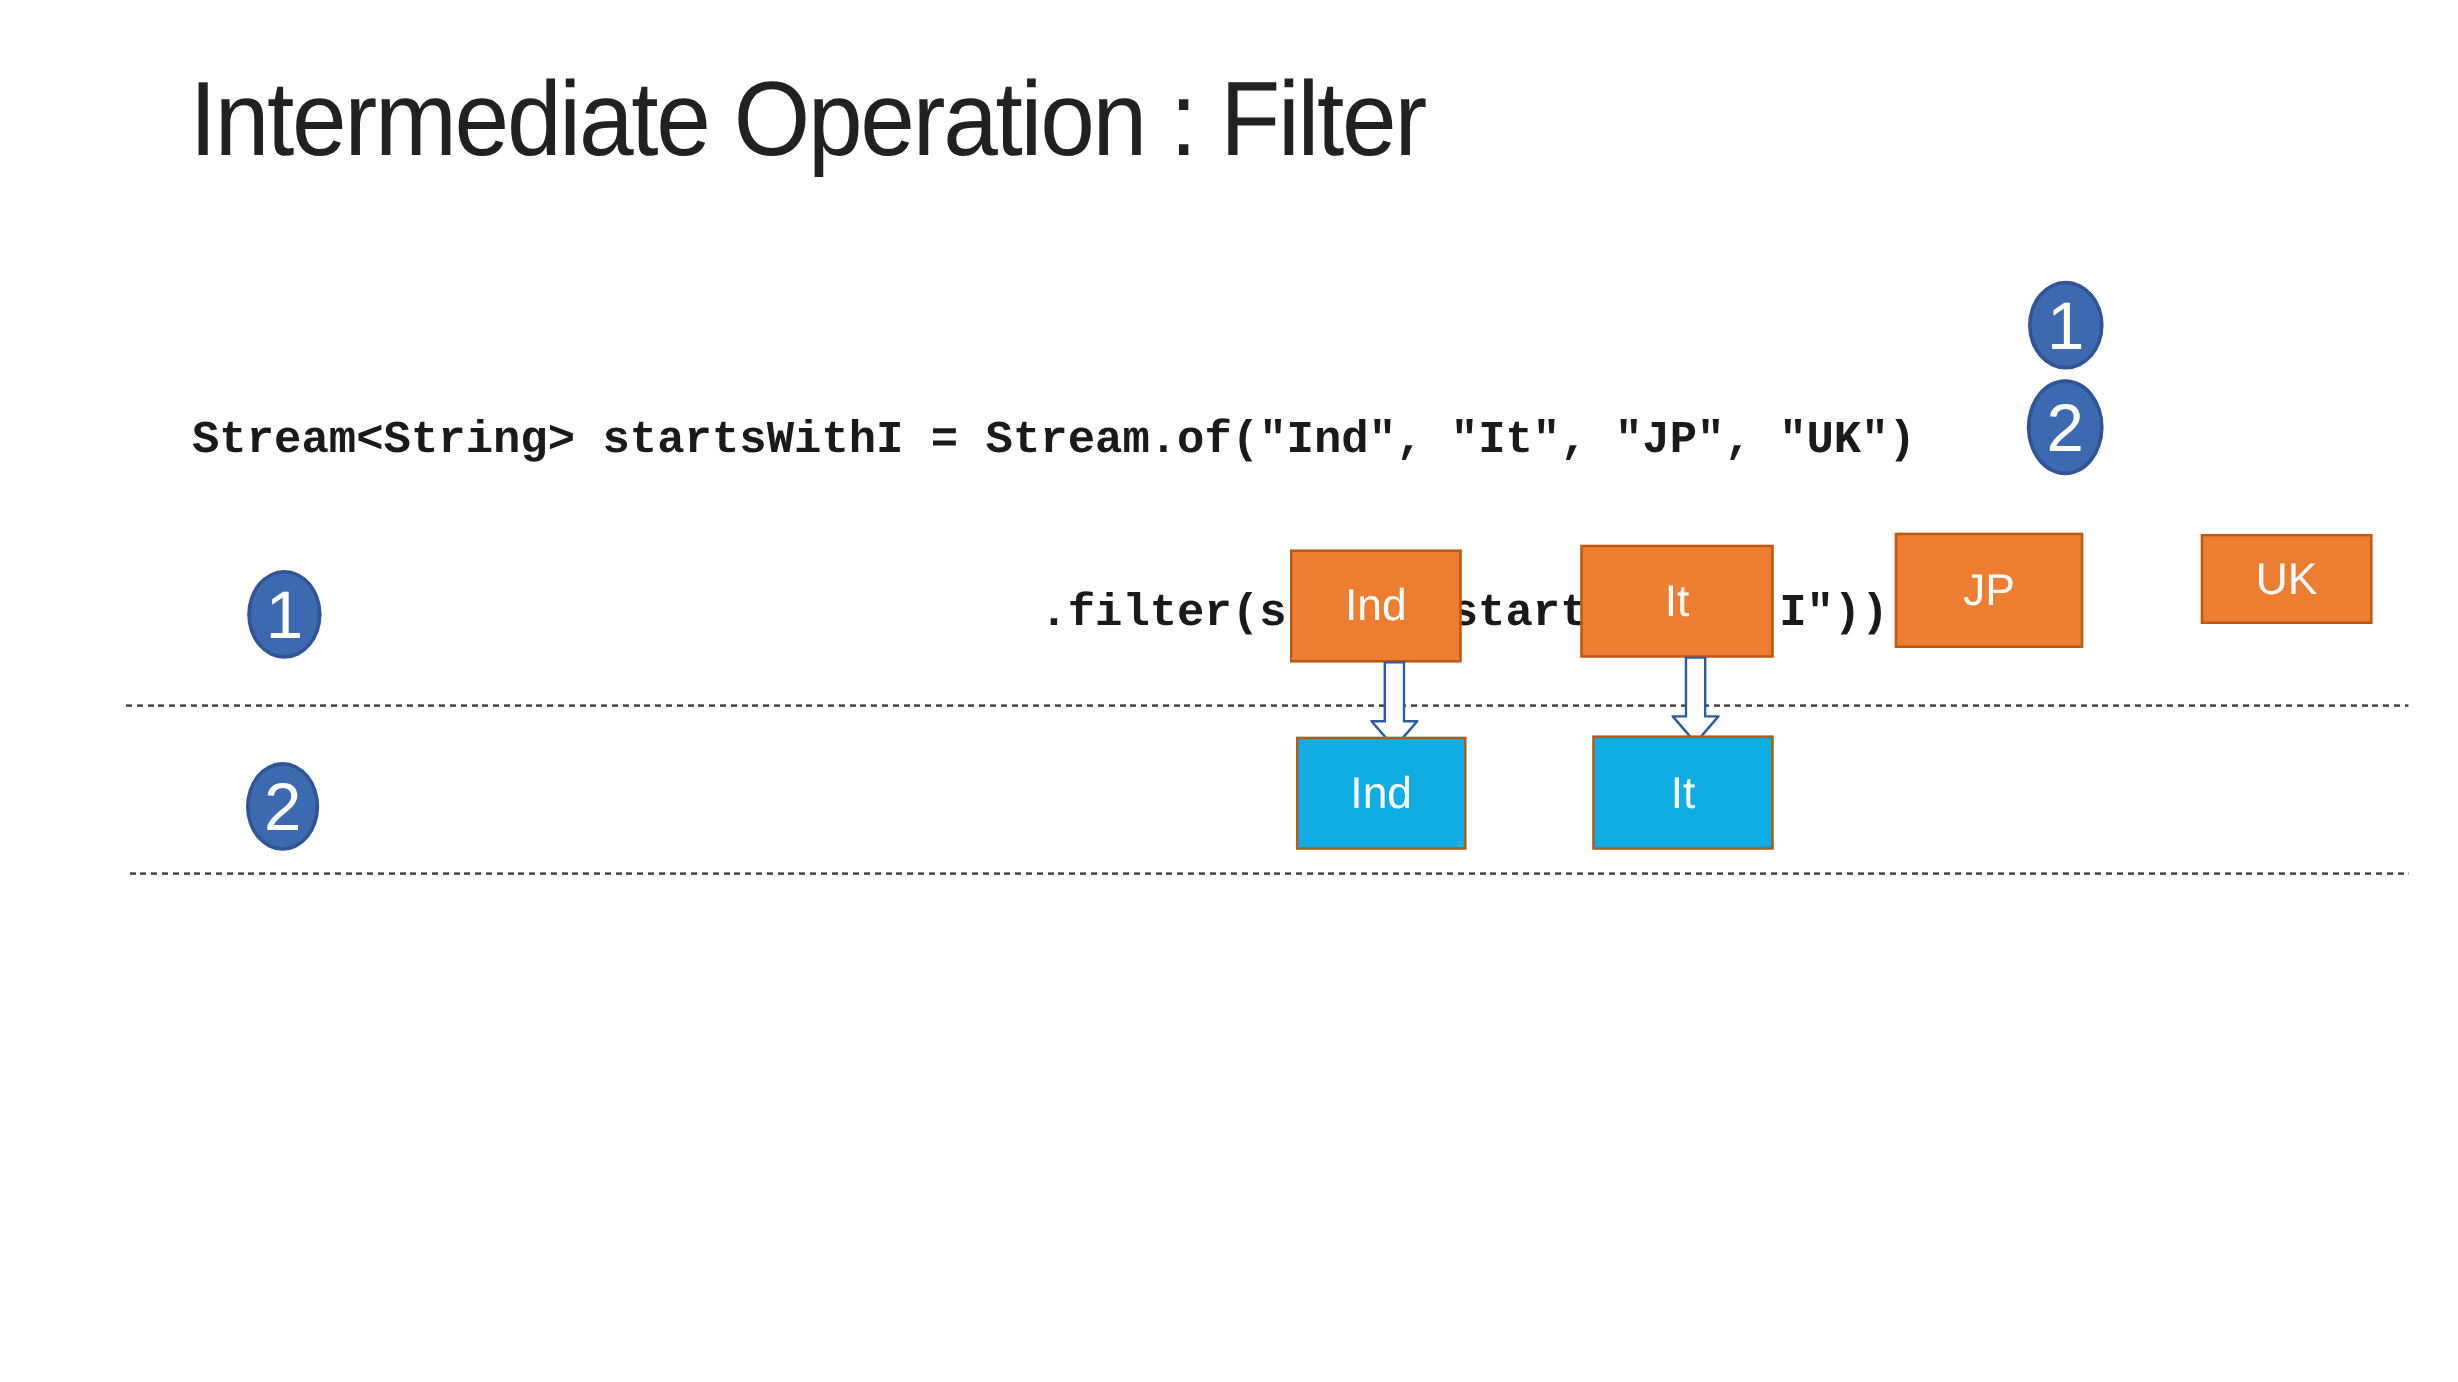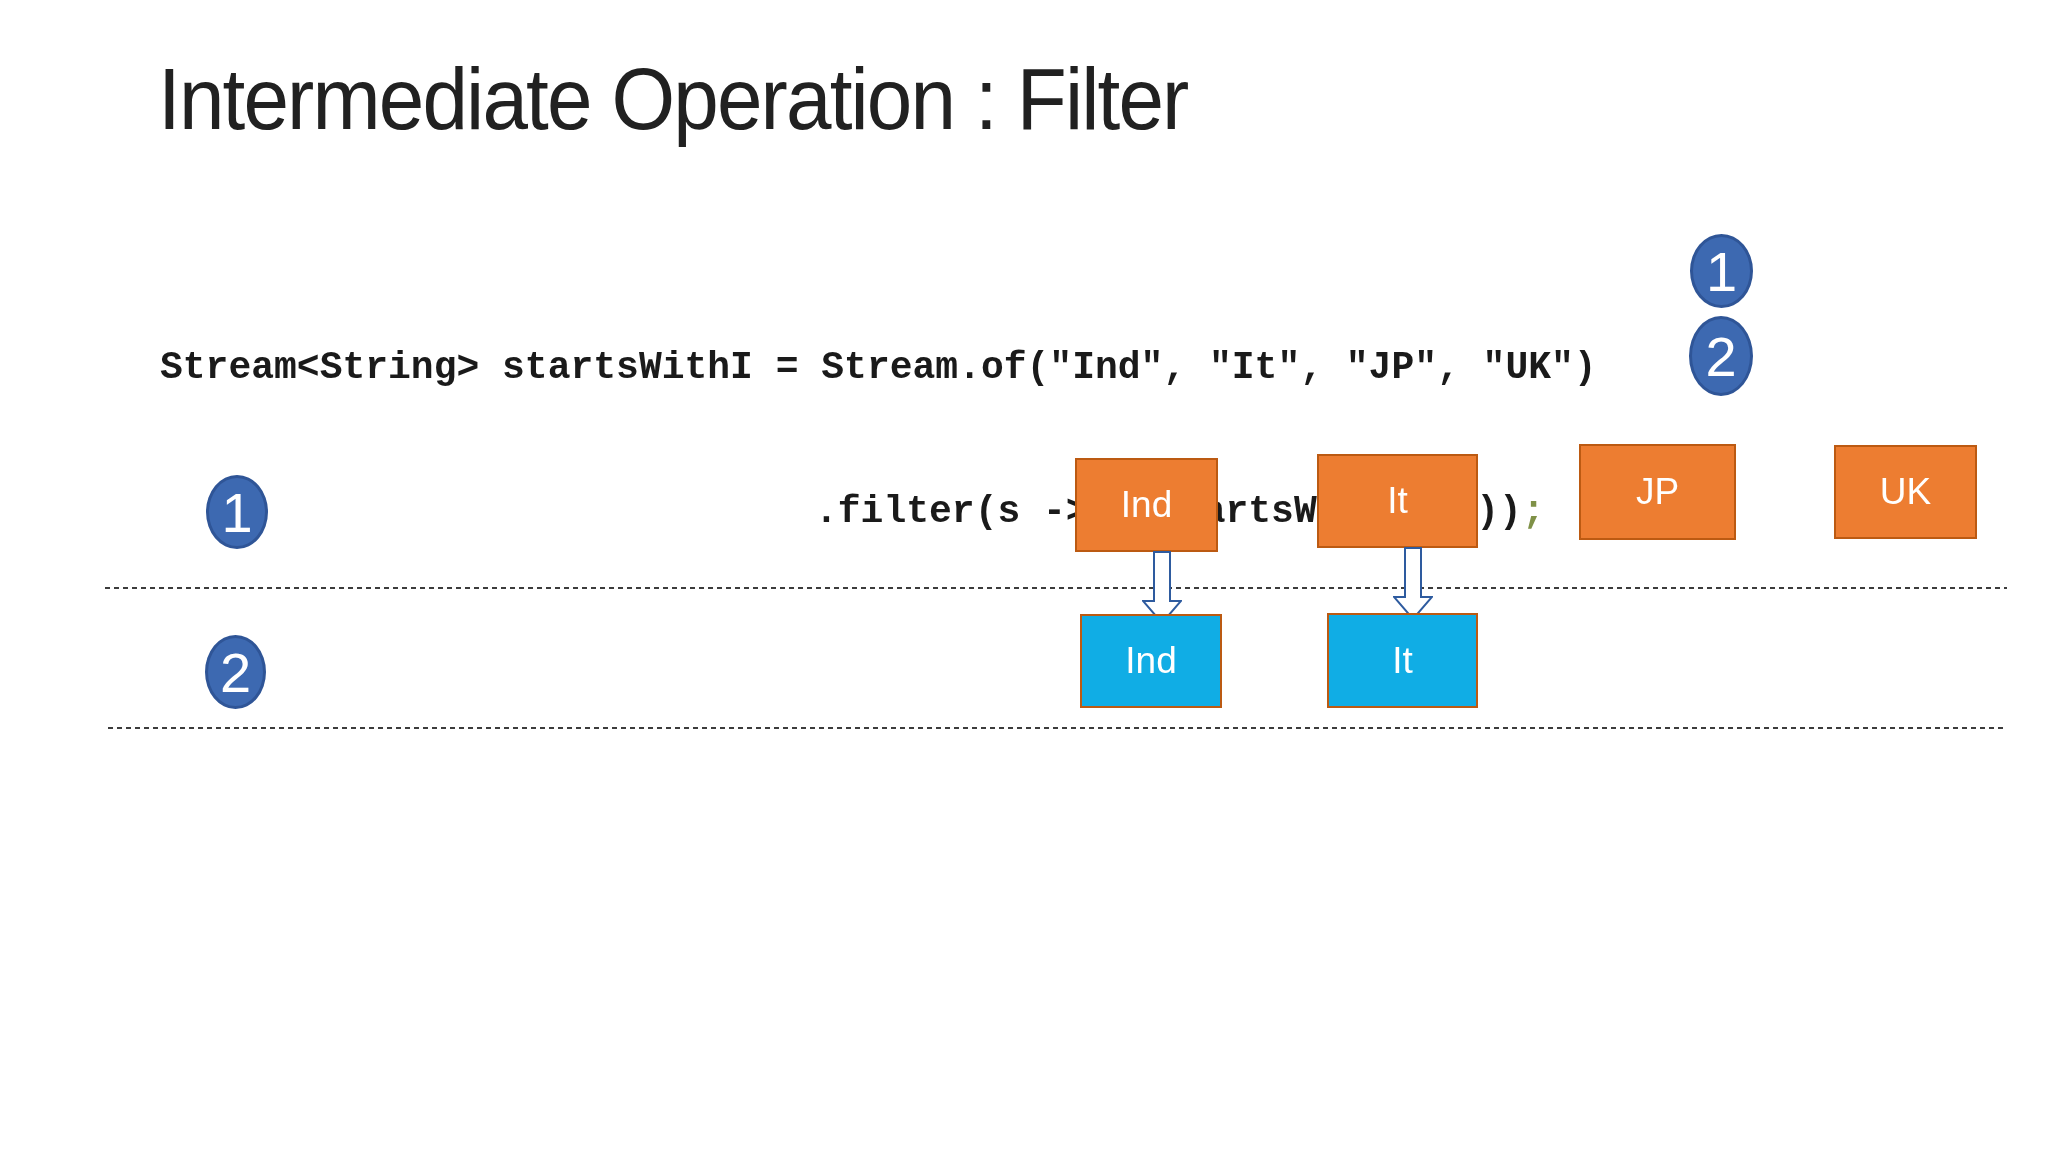--- a/index.html
+++ b/index.html
@@ -1,18 +1,19 @@
 <!DOCTYPE html>
 <html><head>
 <meta charset="utf-8">
 <style>
   html,body{margin:0;padding:0;background:#ffffff;}
   .slide{
     position:relative;width:2048px;height:1152px;background:#ffffff;overflow:hidden;
     font-family:"Liberation Sans",sans-serif;
+    text-align:right;
   }
   .title{
     position:absolute;left:158px;top:48px;margin:0;
     font-size:88px;font-weight:300;letter-spacing:-2px;color:#212121;
     transform:scaleX(0.93);transform-origin:left top;white-space:nowrap;
   }
   .code{
     position:absolute;left:160px;top:248px;
     font-family:"Liberation Mono","DejaVu Sans Mono",monospace;
     font-weight:bold;font-size:38px;line-height:48px;color:#1a1a1a;white-space:pre;
@@ -55,21 +56,21 @@
     <div class="code-line2"><span>.filter(s -&gt; s.startsWith("I"))</span><span class="semi">;</span></div>
   </div>
 
   <div class="badge" style="left:1690px;top:234px;width:63px;height:74px;">1</div>
   <div class="badge" style="left:1689px;top:316px;width:64px;height:80px;">2</div>
 
   <div class="badge" style="left:206px;top:475px;width:62px;height:74px;">1</div>
   <div class="sbox" style="left:1075px;top:458px;width:143px;height:94px;">Ind</div>
   <div class="sbox" style="left:1317px;top:454px;width:161px;height:94px;">It</div>
   <div class="sbox" style="left:1579px;top:444px;width:157px;height:96px;">JP</div>
-  <div class="sbox" style="left:1834px;top:445px;width:143px;height:94px;">UK</div>
+  <div class="sbox" style="left:1834px;top:445px;width:143px;height:75px;">UK</div>
 
   <div class="dashline" style="left:105px;top:587px;width:1902px;"></div>
 
   <svg class="arrow" style="left:1142px;top:551px;" width="40" height="74" viewBox="0 0 40 74">
     <path d="M12,1 L28,1 L28,50 L39,50 L20,72 L1,50 L12,50 Z" fill="#ffffff" stroke="#2e5b9f" stroke-width="2" stroke-linejoin="miter"></path>
   </svg>
   <svg class="arrow" style="left:1393px;top:547px;" width="40" height="74" viewBox="0 0 40 74">
     <path d="M12,1 L28,1 L28,50 L39,50 L20,72 L1,50 L12,50 Z" fill="#ffffff" stroke="#2e5b9f" stroke-width="2" stroke-linejoin="miter"></path>
   </svg>
 

